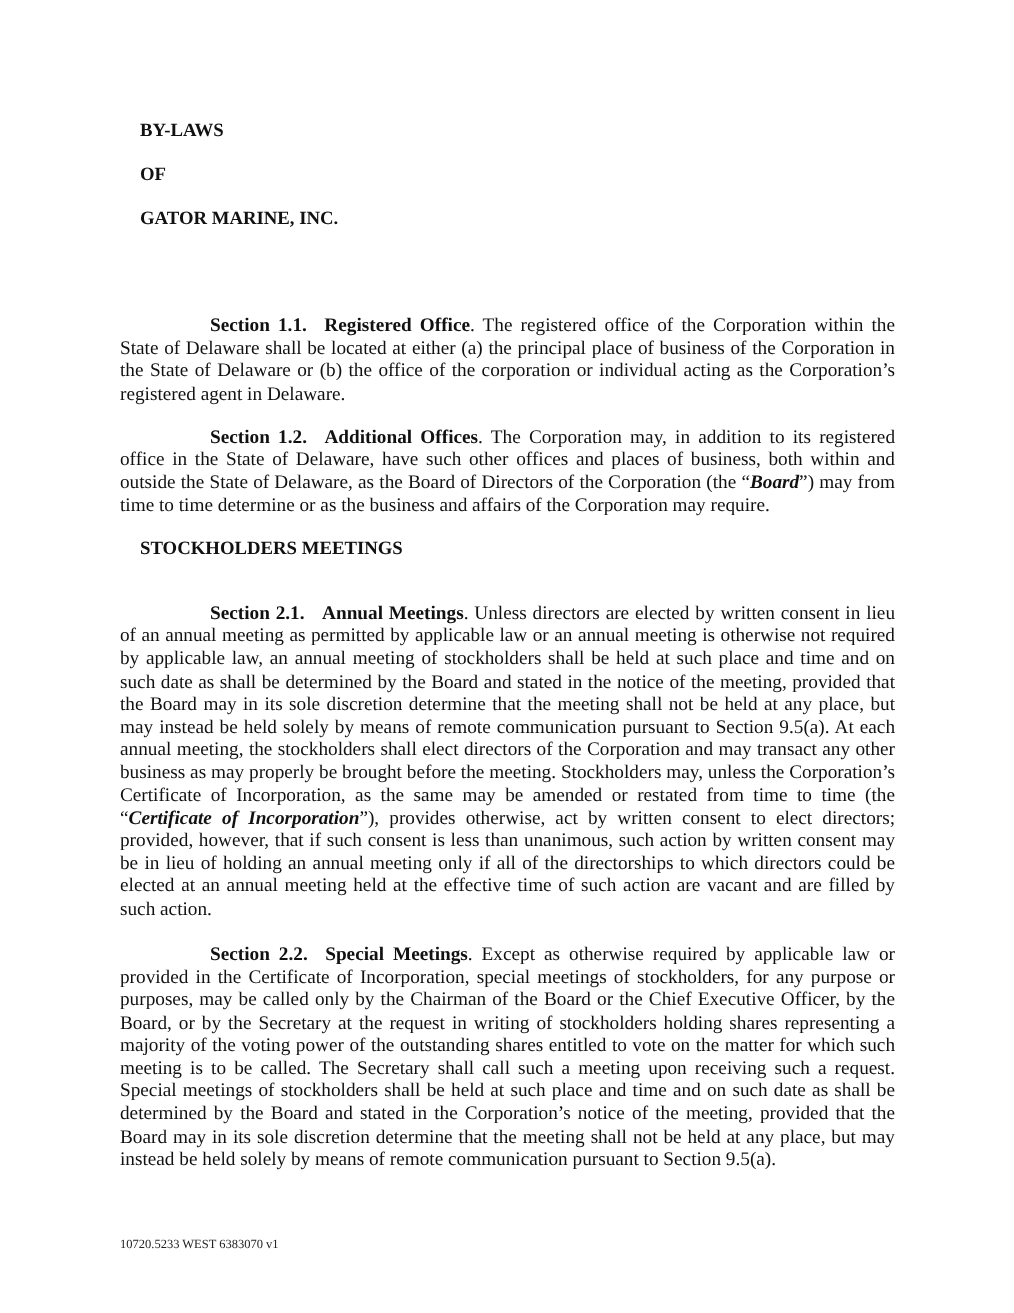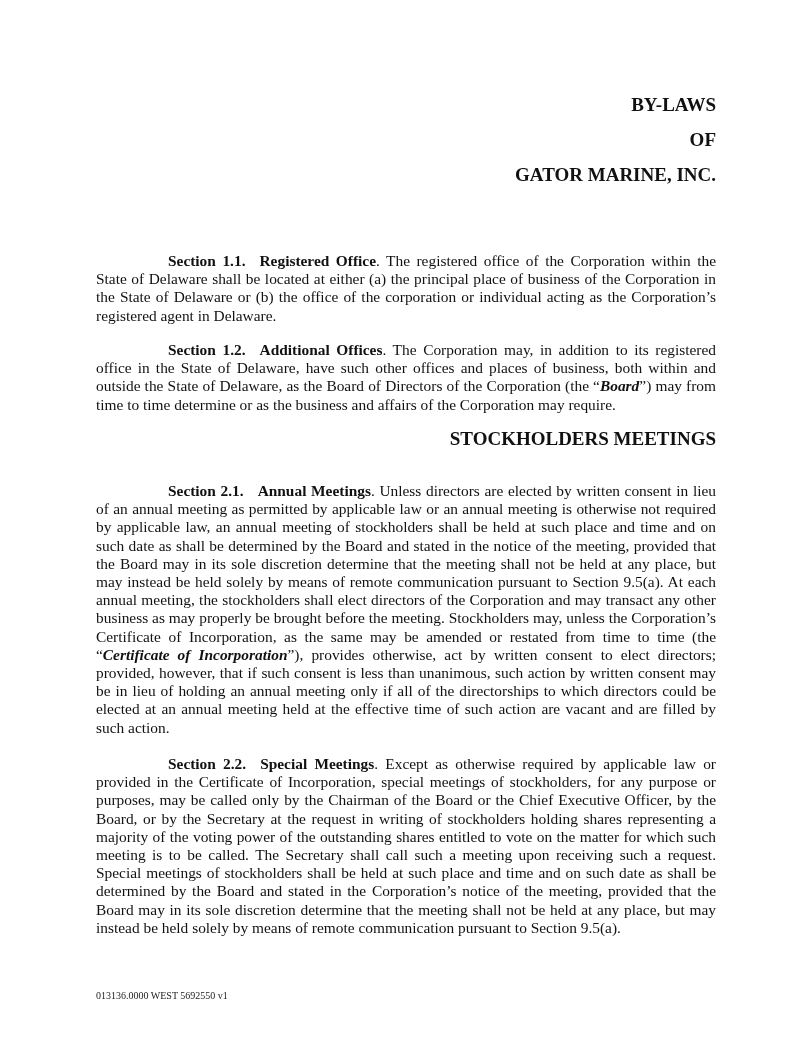--- a/index.html
+++ b/index.html
@@ -15,26 +15,26 @@
       font-family: "Liberation Serif", "DejaVu Serif", serif;
       color: #111111;
     }
     .page {
       position: absolute;
       left: 96px;
       top: 0;
       width: 620px;
     }
     .center-head {
-      text-align: right;
+      text-align: left;
       font-weight: bold;
-      font-size: 19px;
+      font-size: 15px;
       line-height: 18px;
       position: absolute;
-      left: 0;
+      left: 16px;
       width: 620px;
     }
     .para {
       position: absolute;
       left: 0;
       width: 620px;
       font-size: 15.4px;
       line-height: 18.2px;
       text-align: justify;
       text-indent: 48px;
@@ -81,13 +81,13 @@
   <div class="center-head" style="top:430px;">
     <div>STOCKHOLDERS MEETINGS</div>
   </div>
 
   <p class="para" style="top:482px; margin:0;"><span class="sec-num">Section 2.1.</span><span class="gap"></span><span class="sec-title">Annual Meetings</span><span>.  Unless directors are elected by written consent in lieu of an annual meeting as permitted by applicable law or an annual meeting is otherwise not required by applicable law, an annual meeting of stockholders shall be held at such place and time and on such date as shall be determined by the Board and stated in the notice of the meeting, provided that the Board may in its sole discretion determine that the meeting shall not be held at any place, but may instead be held solely by means of remote communication pursuant to </span><span class="ref">Section 9.5(a)</span><span>.  At each annual meeting, the stockholders shall elect directors of the Corporation and may transact any other business as may properly be brought before the meeting. Stockholders may, unless the Corporation’s Certificate of Incorporation, as the same may be amended or restated from time to time (the “</span><span class="defined">Certificate of Incorporation</span><span>”), provides otherwise, act by written consent to elect directors; provided, however, that if such consent is less than unanimous, such action by written consent may be in lieu of holding an annual meeting only if all of the directorships to which directors could be elected at an annual meeting held at the effective time of such action are vacant and are filled by such action.</span></p>
 
   <p class="para" style="top:755px; margin:0;"><span class="sec-num">Section 2.2.</span><span class="gap"></span><span class="sec-title">Special Meetings</span><span>.   Except as otherwise required by applicable law or provided in the Certificate of Incorporation, special meetings of stockholders, for any purpose or purposes, may be called only by the Chairman of the Board or the Chief Executive Officer, by the Board, or by the Secretary at the request in writing of stockholders holding shares representing a majority of the voting power of the outstanding shares entitled to vote on the matter for which such meeting is to be called.  The Secretary shall call such a meeting upon receiving such a request.  Special meetings of stockholders shall be held at such place and time and on such date as shall be determined by the Board and stated in the Corporation’s notice of the meeting, provided that the Board may in its sole discretion determine that the meeting shall not be held at any place, but may instead be held solely by means of remote communication pursuant to </span><span class="ref">Section 9.5(a)</span><span>.</span></p>
 
 </div>
 
-<div class="footer">013136.0000 WEST 5692550 v1</div>
+<div class="footer">10720.5233 WEST 6383070 v1</div>
 
 </body></html>

